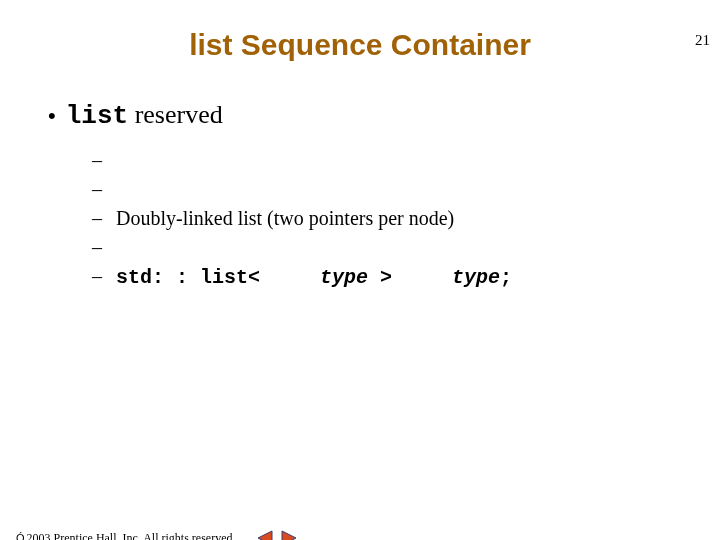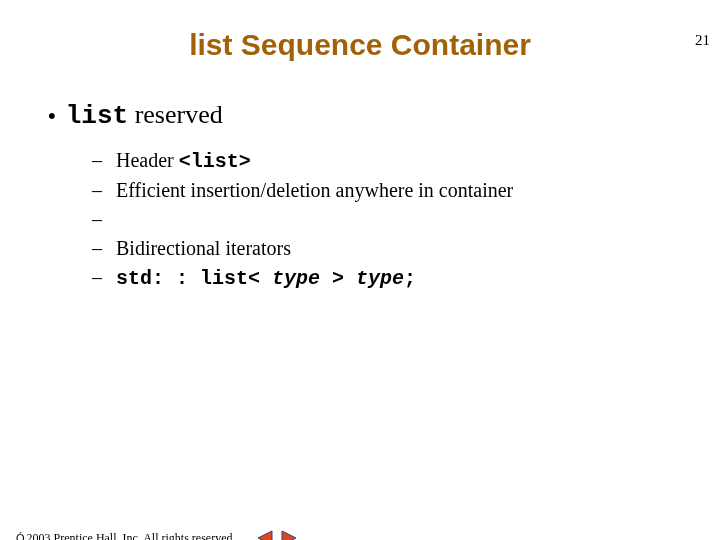--- a/index.html
+++ b/index.html
@@ -7,21 +7,21 @@
   .slide { position: relative; width: 720px; height: 540px; }
   .page-number { position: absolute; top: 4px; right: 10px; font-size: 15px; }
   .title { text-align: center; font-family: Arial, Helvetica, sans-serif; font-weight: bold; color: #a16207; font-size: 30px; margin-top: 28px; }
   .body { margin-top: 38px; margin-left: 48px; }
   .bullet-row { display: flex; align-items: baseline; font-size: 26px; }
   .bullet-dot { font-family: Arial, Helvetica, sans-serif; font-size: 22px; margin-right: 10px; line-height: 1; }
   .mono { font-family: "Courier New", Courier, monospace; font-weight: bold; }
   .sublist { margin-top: 18px; margin-left: 44px; font-size: 20px; }
   .sub-row { display: flex; align-items: baseline; margin-bottom: 6px; }
   .dash { margin-right: 10px; min-width: 14px; }
-  .italic { font-style: italic; }
+  .italic { font-style: italic; margin-left: 48px; }
   .footer { position: absolute; left: 16px; bottom: 22px; display: flex; align-items: center; }
   .copyright-sym { font-family: Arial, Helvetica, sans-serif; font-size: 11px; margin-right: 2px; }
   .copyright-text { font-size: 12px; }
   .nav { display: flex; margin-left: 20px; gap: 6px; }
   .nav svg { display: block; }
 </style>
 </head>
 <body>
 
 <div class="slide">
@@ -36,41 +36,35 @@
       <span class="bullet-dot">•</span>
       <span>
         <span class="mono">list</span><span> reserved</span>
       </span>
     </div>
 
     <div class="sublist">
 
       <div class="sub-row">
         <span class="dash">–</span>
-        <span>
-          <span>Header </span><span class="mono">&lt;list&gt;</span><span></span>
-        </span>
-      </div>
-
-      <div class="sub-row">
-        <span class="dash">–</span>
-        <span>
-          <span>Efficient insertion/deletion anywhere in container</span>
-        </span>
       </div>
 
       <div class="sub-row">
         <span class="dash">–</span>
       </div>
 
       <div class="sub-row">
         <span class="dash">–</span>
         <span>
-          <span>Bidirectional iterators</span>
+          <span>Doubly-linked list (two pointers per node)</span>
         </span>
+      </div>
+
+      <div class="sub-row">
+        <span class="dash">–</span>
       </div>
 
       <div class="sub-row">
         <span class="dash">–</span>
         <span>
           <span class="mono">std: : list&lt; </span><span class="mono italic">type</span><span class="mono"> &gt; </span><span class="mono italic">type</span><span class="mono">;</span>
         </span>
       </div>
 
     </div>

